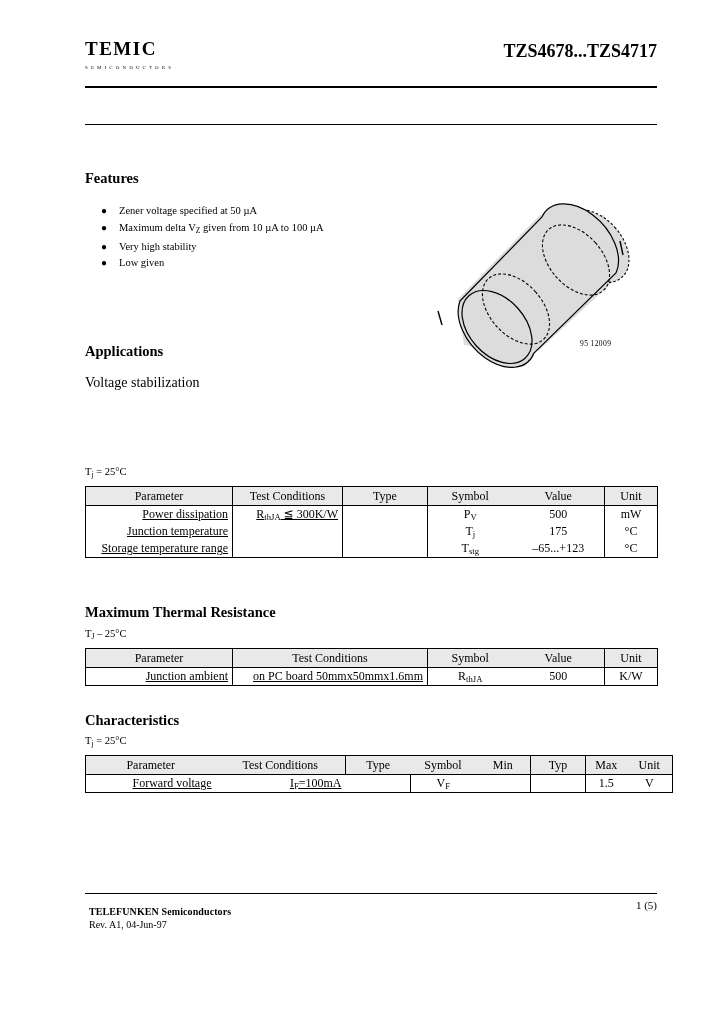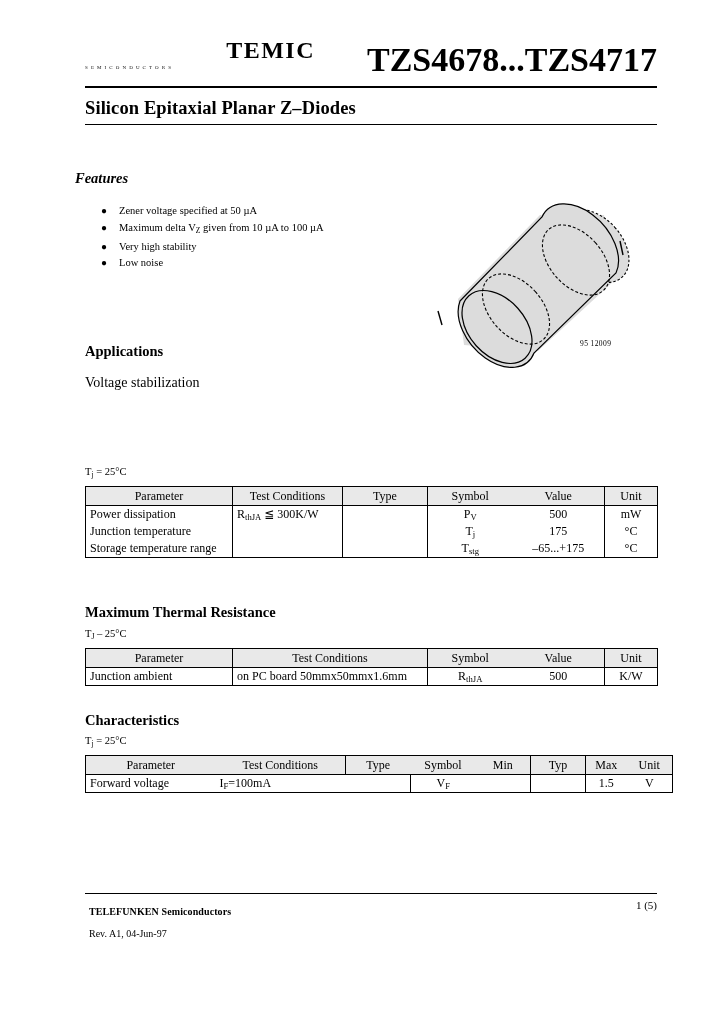--- a/index.html
+++ b/index.html
@@ -32,42 +32,41 @@
     height: 52px;
   }
   .logo-block {
     position: absolute;
     left: 0;
     top: 0;
     width: 230px;
   }
   .logo-temic {
     font-family: "Liberation Serif", "DejaVu Serif", serif;
-    font-size: 34px;
+    font-size: 27px;
     font-weight: 700;
     letter-spacing: 1.5px;
     line-height: 29px;
     font-variant: small-caps;
     text-transform: lowercase;
-    text-align: right;
   }
   .logo-sub {
     font-family: Liberation Serif, serif;
     font-size: 7.5px;
     letter-spacing: 3.1px;
     font-variant: small-caps;
     text-transform: lowercase;
     margin-top: 1px;
     color: #111;
   }
   .partnumbers {
     position: absolute;
     right: 0;
     top: 9px;
-    font-size: 34px;
+    font-size: 18px;
     font-weight: 700;
     letter-spacing: 0px;
     white-space: nowrap;
   }
   .rule-top {
     position: absolute;
     left: 85px;
     top: 86px;
     width: 572px;
     height: 0;
@@ -173,79 +172,78 @@
   table.dt thead th {
     background: #e9e9e9;
     text-align: center;
     height: 18px;
   }
   .bt { border-top: 1.4px solid #000 !important; }
   .bb { border-bottom: 1.4px solid #000 !important; }
   .bl { border-left: 1.2px solid #000 !important; }
   .br { border-right: 1.2px solid #000 !important; }
   .ctr { text-align: center; }
-  .lft { text-align: left; }
+  .lft { text-align: right; text-decoration: underline; }
 
   
   .rule-footer {
     position: absolute;
     left: 85px;
     top: 893px;
     width: 572px;
     height: 0;
     border-top: 1px solid #000;
   }
   .footer-left {
     position: absolute;
     left: 89px;
     top: 899px;
     font-size: 10px;
   }
   .footer-left .fl1 { font-weight: 700; letter-spacing: 0.1px; margin-top: 7px; }
-  .footer-left .fl2 { margin-top: 11px; }
+  .footer-left .fl2 { margin-top: 2px; }
   .footer-right {
     position: absolute;
     right: 63px;
     top: 899px;
     font-size: 11px;
   }
 </style>
 </head>
 <body>
 
 <div class="page">
 
   <div class="header">
     <div class="logo-block">
       <div class="logo-temic">Temic</div>
       <div class="logo-sub">Semiconductors</div>
     </div>
     <div class="partnumbers">TZS4678...TZS4717</div>
   </div>
   <div class="rule-top"></div>
-  <div class="doc-title">Silicon Epitaxial Planar Z–Diodes</div>
   <div class="rule-under-title"></div>
 
-  <div class="sec-head" style="left:75px; top:170px;font-style:italic;">Features</div>
+  <div class="sec-head" style="left:85px; top:170px;">Features</div>
   <div class="features">
     <div class="feat-row">
       <span class="bullet">●</span>
       <span><span>Zener voltage specified at 50 </span><span>µA</span></span>
     </div>
     <div class="feat-row">
       <span class="bullet">●</span>
       <span><span>Maximum delta V</span><sub>Z</sub><span> given from 10 µA to 100 µA</span></span>
     </div>
     <div class="feat-row">
       <span class="bullet">●</span>
       <span>Very high stability</span>
     </div>
     <div class="feat-row">
       <span class="bullet">●</span>
-      <span>Low noise</span>
+      <span>Low given</span>
     </div>
   </div>
 
   <div class="pkg">
     <svg width="235" height="185" viewBox="0 0 235 185">
 
       <polygon points="38,116 120,32 184,32 196,96 118,168 44,162" fill="#dcdcdc" stroke="none"></polygon>
 
       <ellipse cx="174" cy="63" rx="28" ry="42" fill="#dcdcdc" stroke="#000" stroke-width="1.1" stroke-dasharray="2.5,2" transform="rotate(-42 174 63)"></ellipse>
 
@@ -304,21 +302,21 @@
         <td class="ctr br"></td>
         <td class="ctr"><span>T</span><sub>j</sub></td>
         <td class="ctr br">175</td>
         <td class="ctr br">°C</td>
       </tr>
       <tr>
         <td class="lft bl br bb">Storage temperature range</td>
         <td class="lft br bb"></td>
         <td class="ctr br bb"></td>
         <td class="ctr bb"><span>T</span><sub>stg</sub></td>
-        <td class="ctr br bb">–65...+175</td>
+        <td class="ctr br bb">–65...+123</td>
         <td class="ctr br bb">°C</td>
       </tr>
     </tbody>
   </table>
 
   <div class="sec-head" style="left:85px; top:604px;">Maximum Thermal Resistance</div>
   <div class="sub-cond" style="left:85px; top:628px;">
     <span>T</span><sub>J</sub><span> – 25</span><span>°C</span>
   </div>
 

